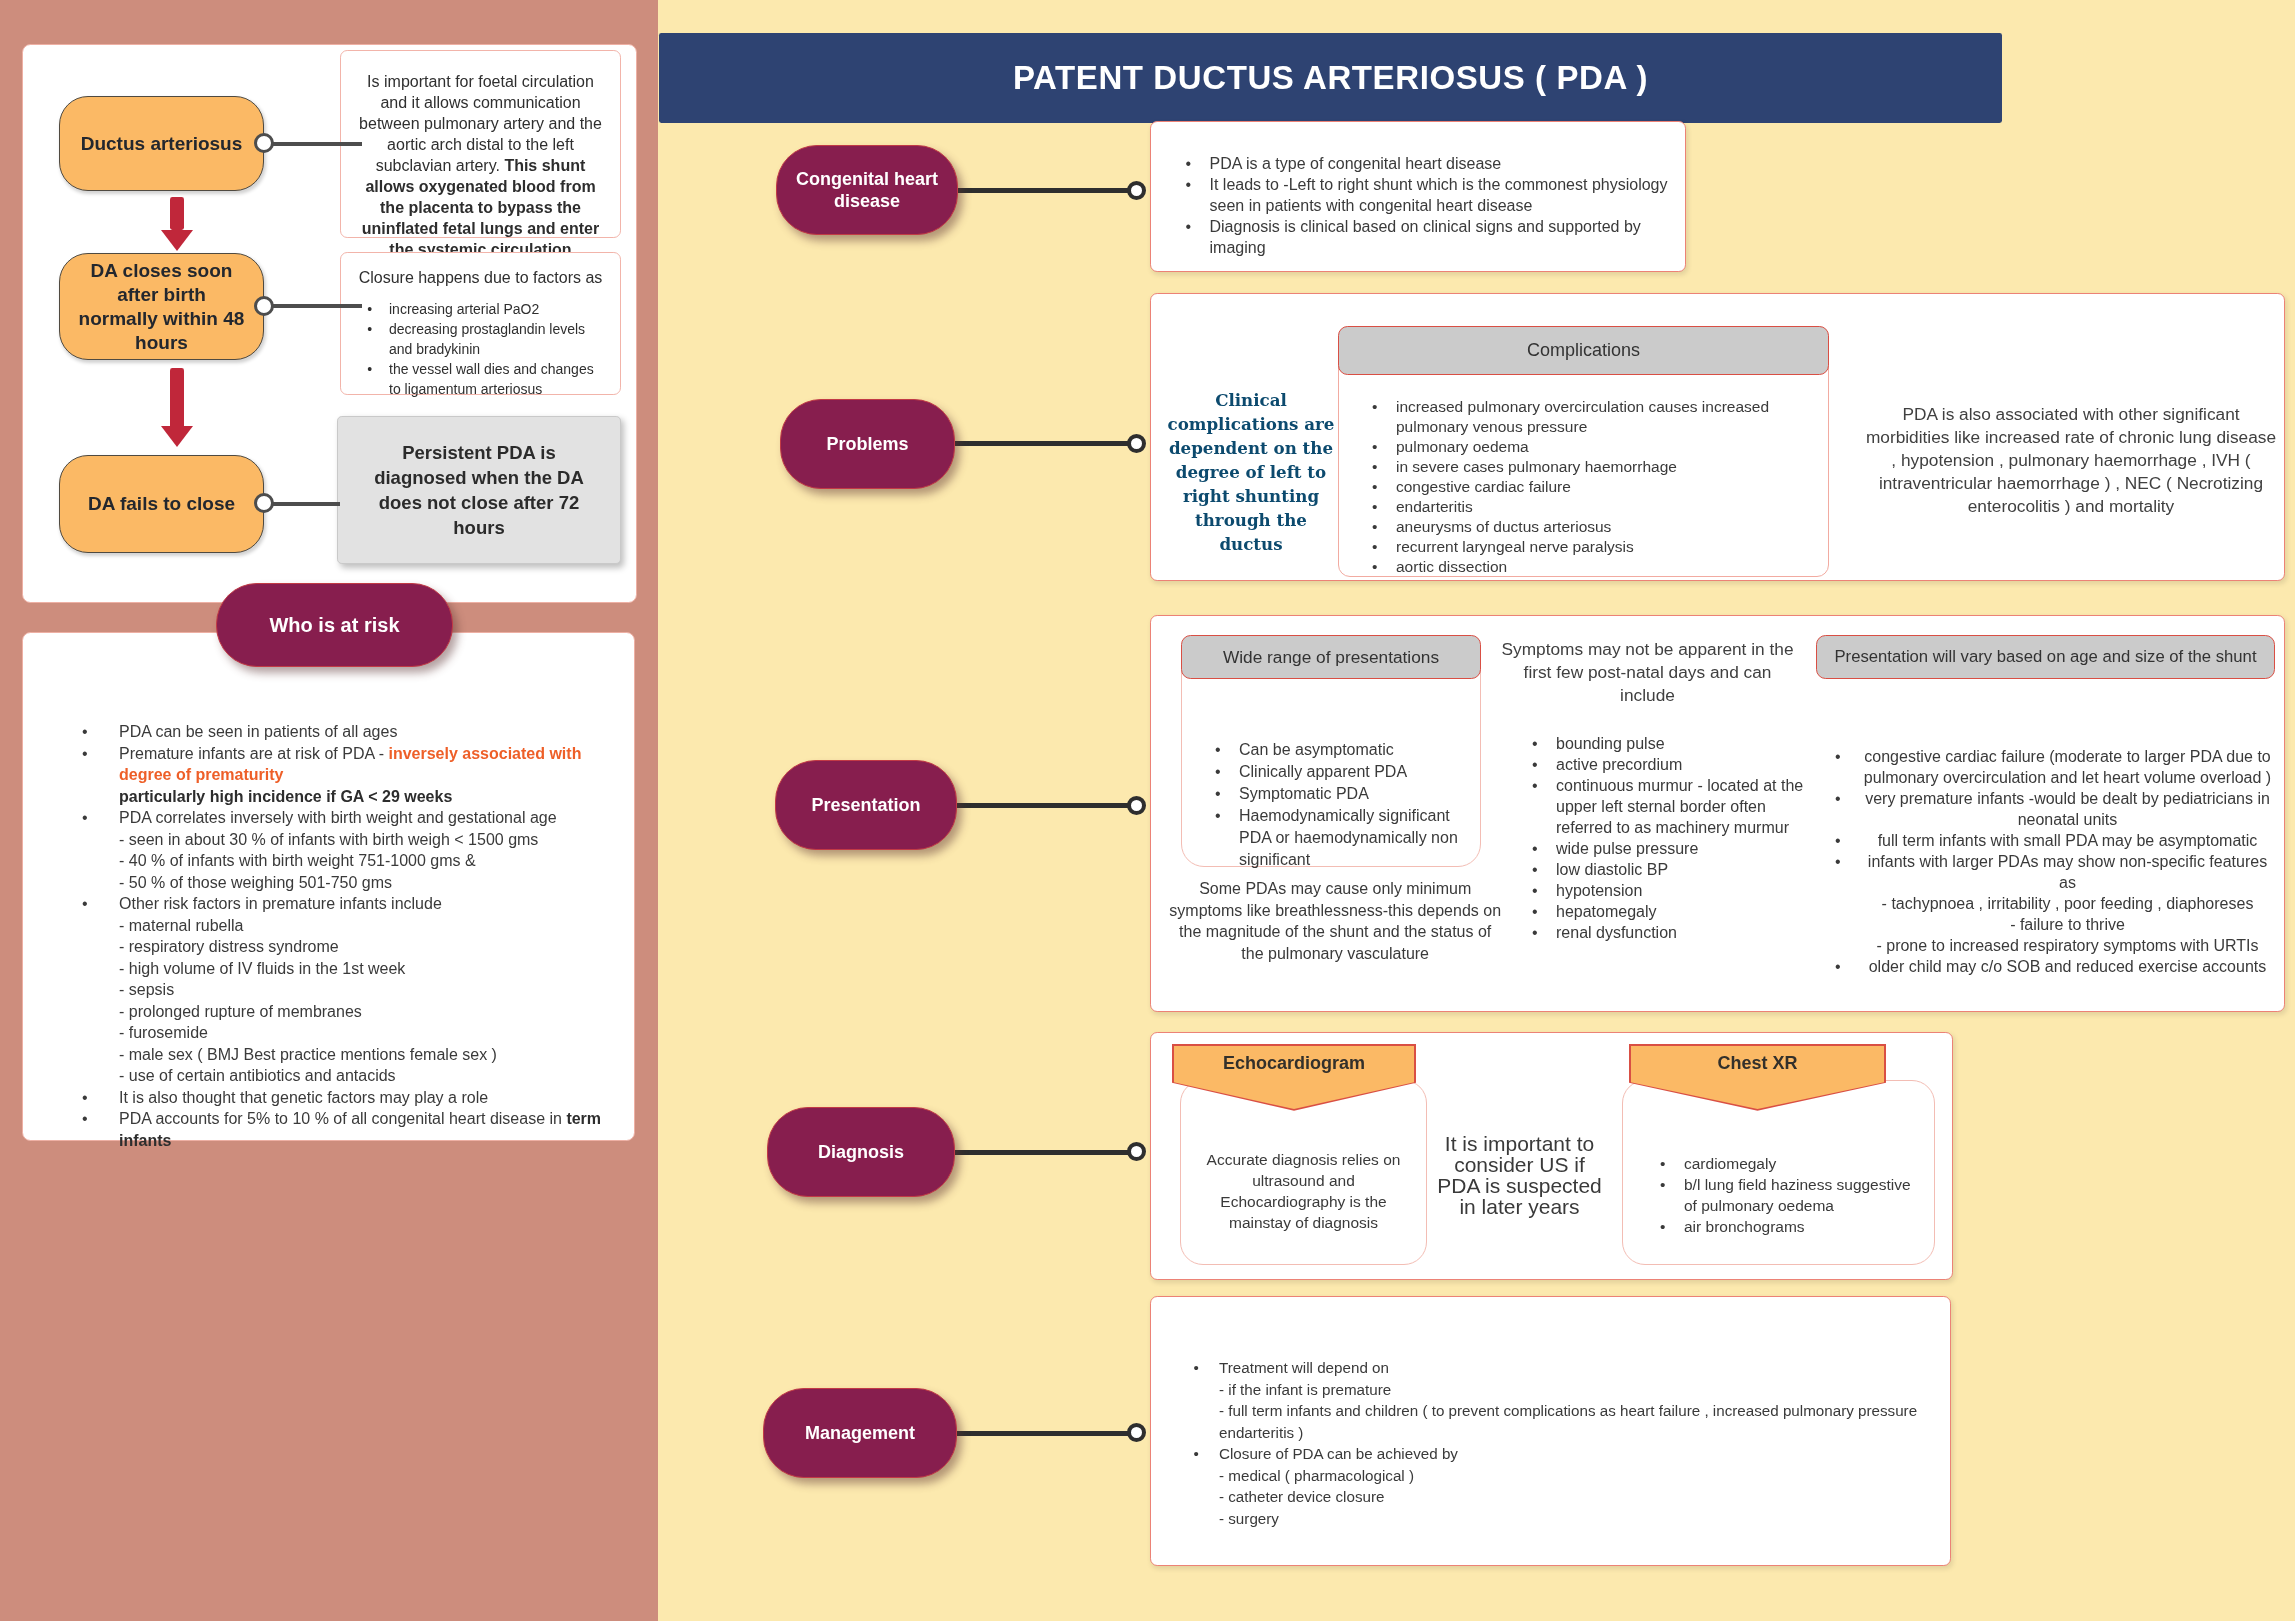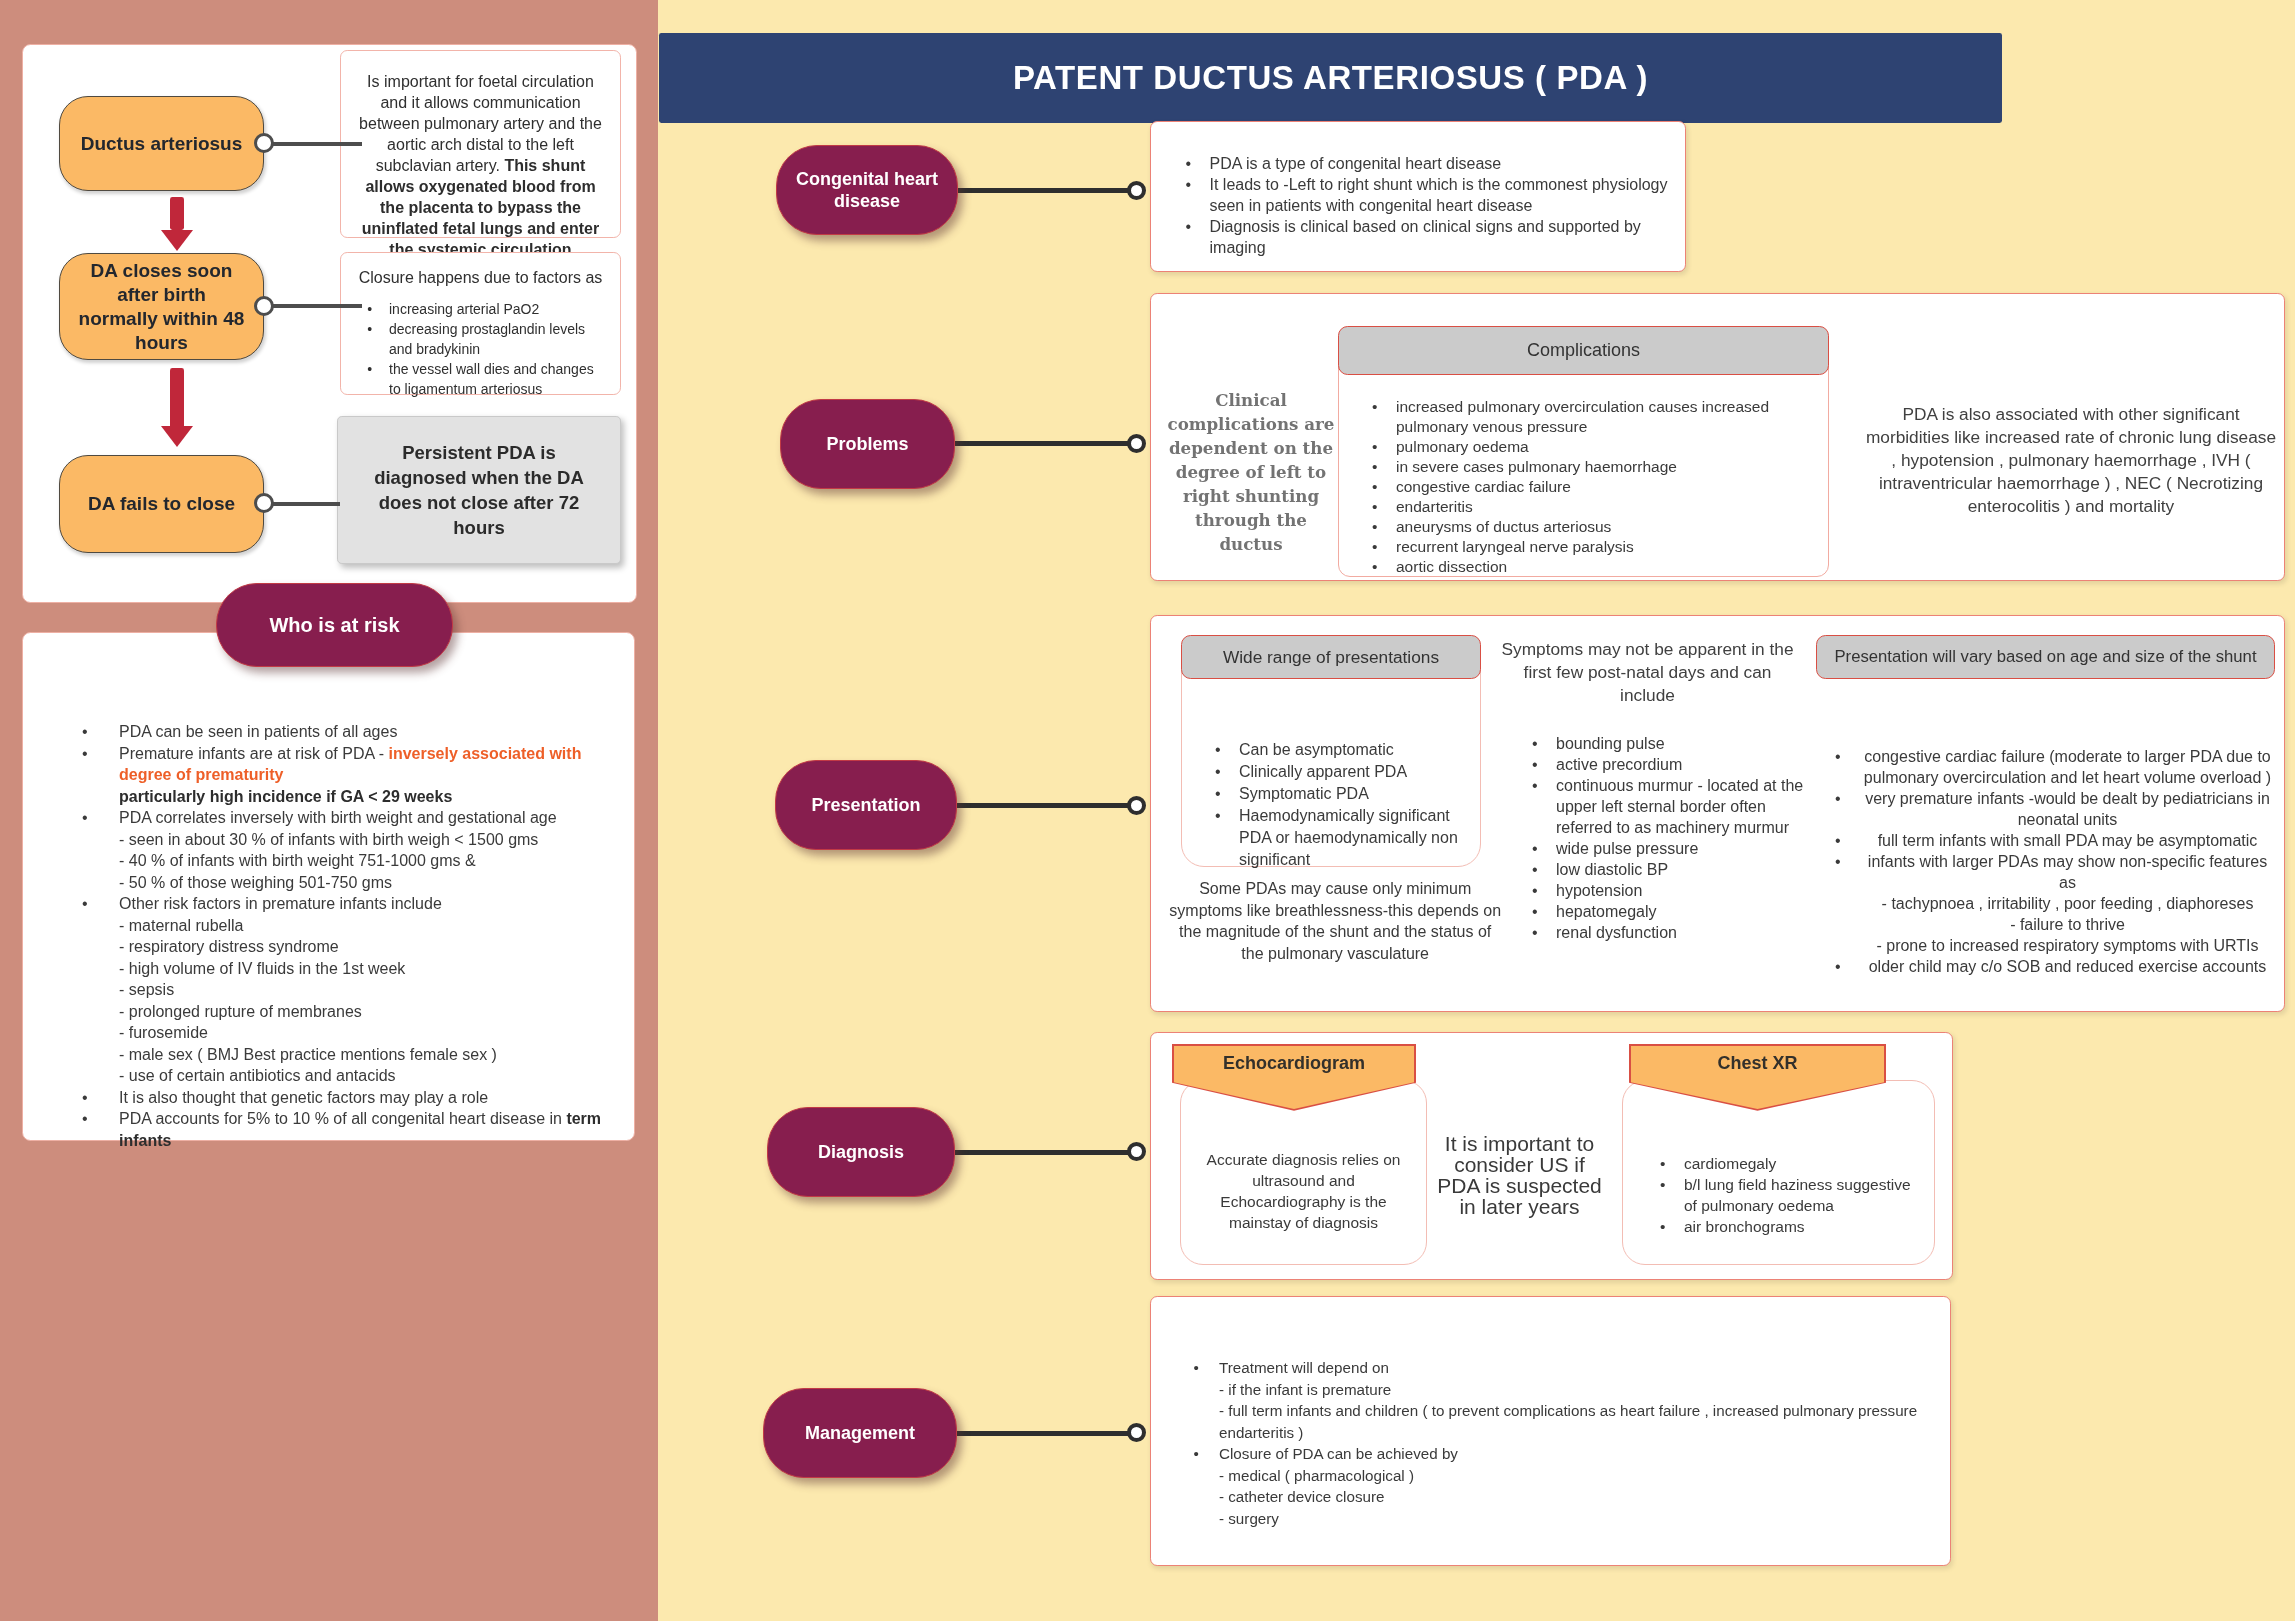--- a/index.html
+++ b/index.html
@@ -70,21 +70,21 @@
   .list .li.bl::before{content:"\2022";position:absolute;left:13px;}
   .risk-list .li{padding-left:66px;}
   .risk-list .li.bl::before{left:29px;}
   .mgmt-list .li{padding-left:35px;}
   .mgmt-list .li.bl::before{left:9.6px;}
   .ftext2-list .li{padding-left:36px;text-align:left;}
   .ftext2-list .li.bl::before{left:14.3px;}
   .ob{color:#ee5f28;font-weight:bold;}
   .b{font-weight:bold;color:#2d2d2d;}
   
-  .serif-note{font-family:"DejaVu Serif",serif;font-weight:bold;font-size:16.7px;line-height:24px;text-align:center;color:#737373;}
+  .serif-note{font-family:"DejaVu Serif",serif;font-weight:bold;font-size:16.7px;line-height:24px;text-align:center;color:#0c4a6e;}
   .orange-note{color:#404040;font-weight:normal;text-align:center;}
   .center-note{text-align:center;color:#3a3a3a;}
 </style>
 </head>
 <body>
 
 <div class="abs left-panel"></div>
 
 <div class="abs lcard" style="left:22px;top:44px;width:613px;height:557px;">
 

